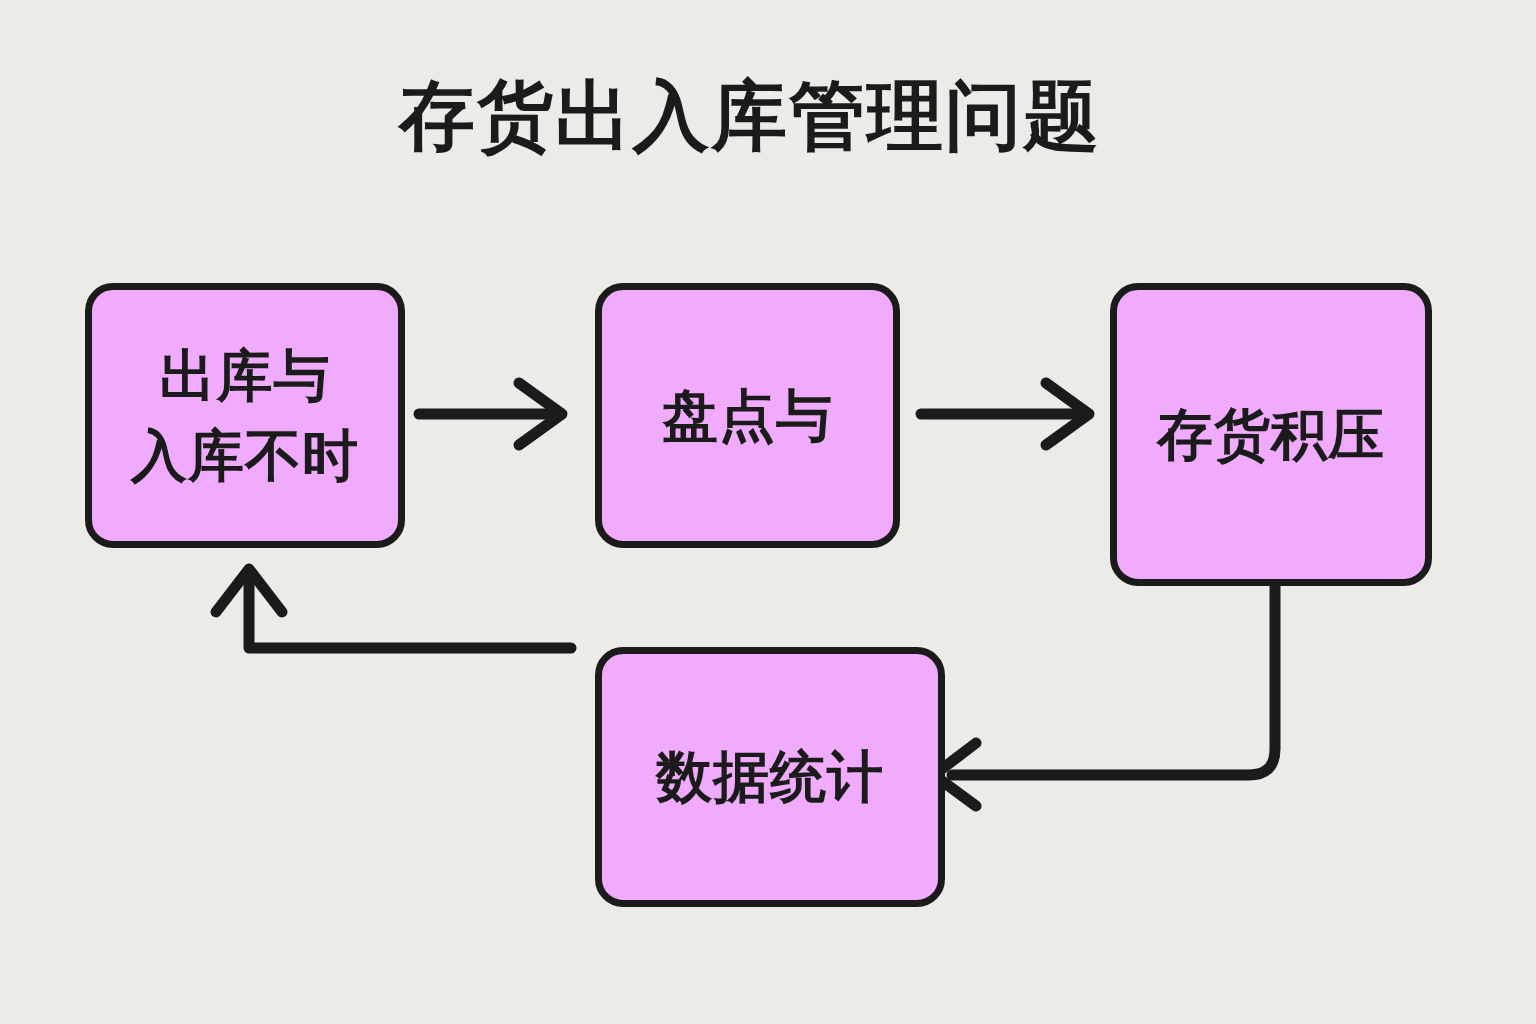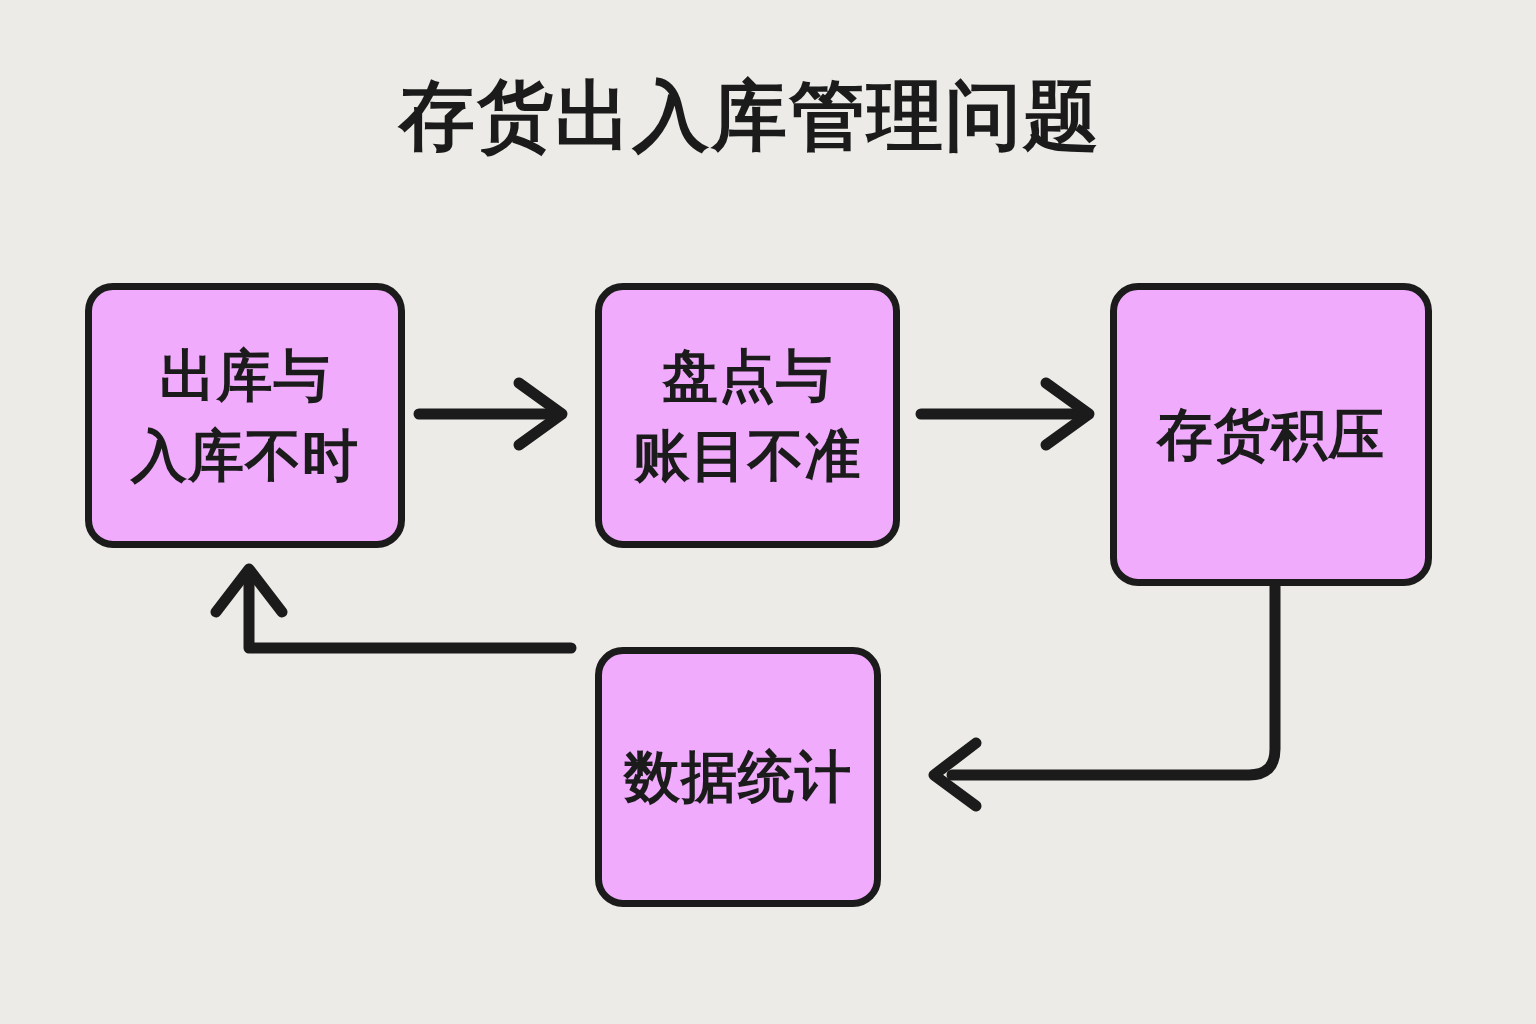--- a/index.html
+++ b/index.html
@@ -46,21 +46,21 @@
     font-size: 56px;
     line-height: 1.28;
     text-align: center;
     letter-spacing: 1px;
   }
   .node .line2 { margin-top: 8px; }
 
   #node-1 { left: 85px;   top: 283px; width: 320px; height: 265px; }
   #node-2 { left: 595px;  top: 283px; width: 305px; height: 265px; justify-content: center; }
   #node-3 { left: 1110px; top: 283px; width: 322px; height: 303px; }
-  #node-4 { left: 595px;  top: 647px; width: 286px; height: 260px; gap: 47px; }
+  #node-4 { left: 595px;  top: 647px; width: 350px; height: 260px; gap: 47px; }
 
   #edges {
     position: absolute;
     left: 0;
     top: 0;
     width: 1536px;
     height: 1024px;
     pointer-events: none;
   }
 </style>
@@ -97,21 +97,20 @@
     </g>
   </svg>
 
   <div class="node" id="node-1">
     <span class="line1">出库与</span>
     <span class="line2">入库不时</span>
   </div>
 
   <div class="node" id="node-2">
     <span class="line1">盘点与</span>
-    <span class="line2">账目不准</span>
   </div>
 
   <div class="node" id="node-3">
     <span class="line1">存货积压</span>
   </div>
 
   <div class="node" id="node-4">
     <span class="line1">数据统计</span>
   </div>
 

